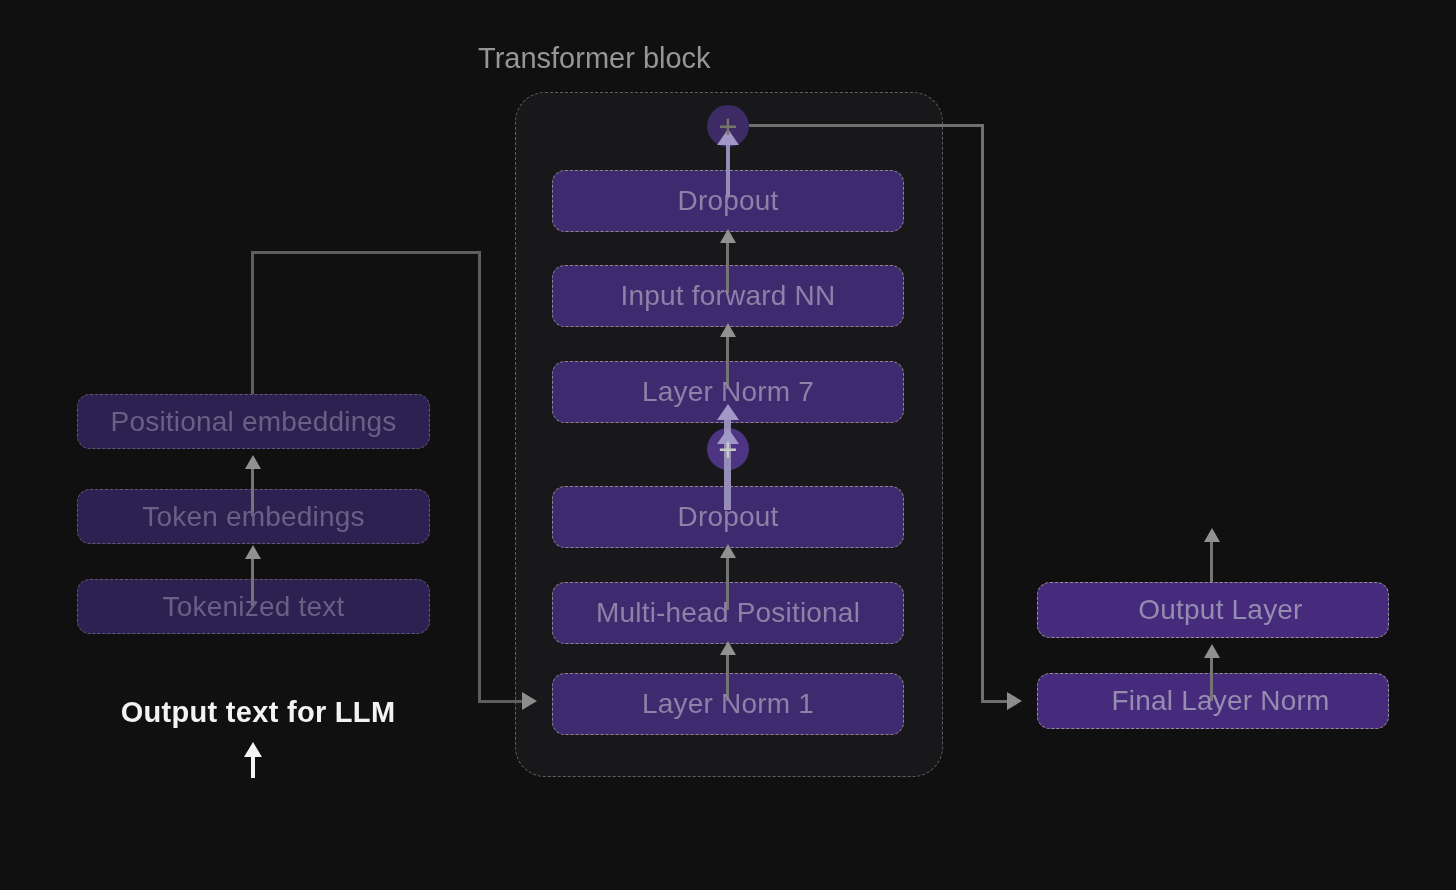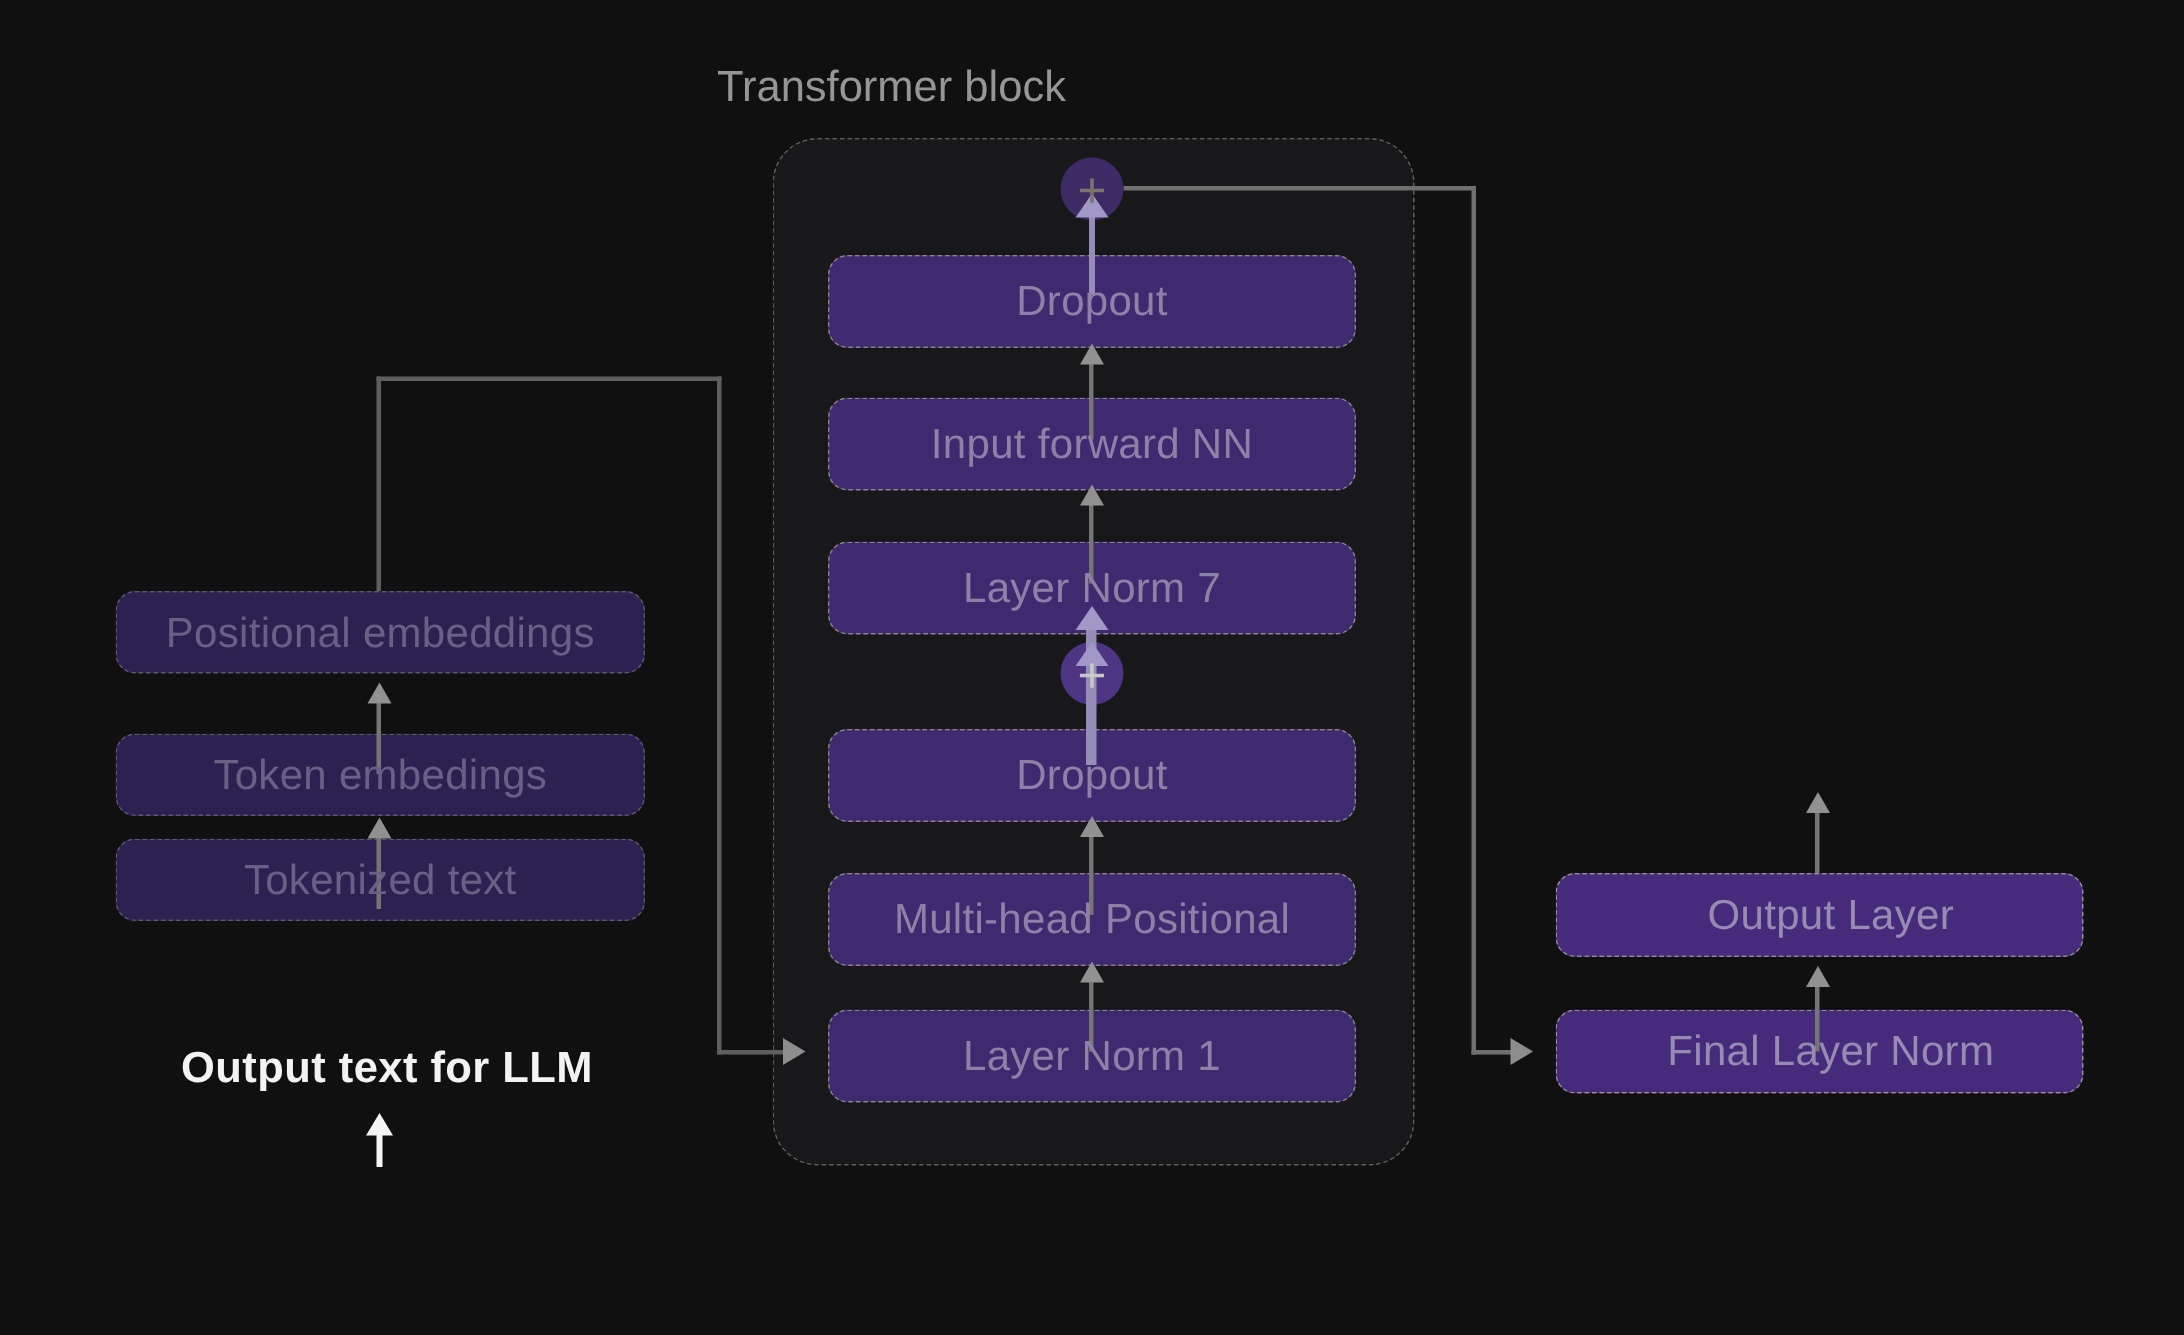--- a/index.html
+++ b/index.html
@@ -79,21 +79,21 @@
   <div class="abs segB" style="left:981px;top:124px;width:3px;height:579px;"></div>
   <div class="abs segB" style="left:981px;top:700px;width:27px;height:3px;"></div>
   <div class="abs head-right" style="left:1007px;top:692px;"></div>
 
   <div class="abs box dim" style="top:394px;">
     <span class="lbl">Positional embeddings</span>
   </div>
   <div class="abs box dim" style="top:489px;">
     <span class="lbl">Token embedings</span>
   </div>
-  <div class="abs box dim" style="top:559px;">
+  <div class="abs box dim" style="top:579px;">
     <span class="lbl">Tokenized text</span>
   </div>
 
   <div class="abs box mid" style="top:170px;">
     <span class="lbl">Dropout</span>
   </div>
   <div class="abs box mid" style="top:265px;">
     <span class="lbl">Input forward NN</span>
   </div>
   <div class="abs box mid" style="top:361px;">

